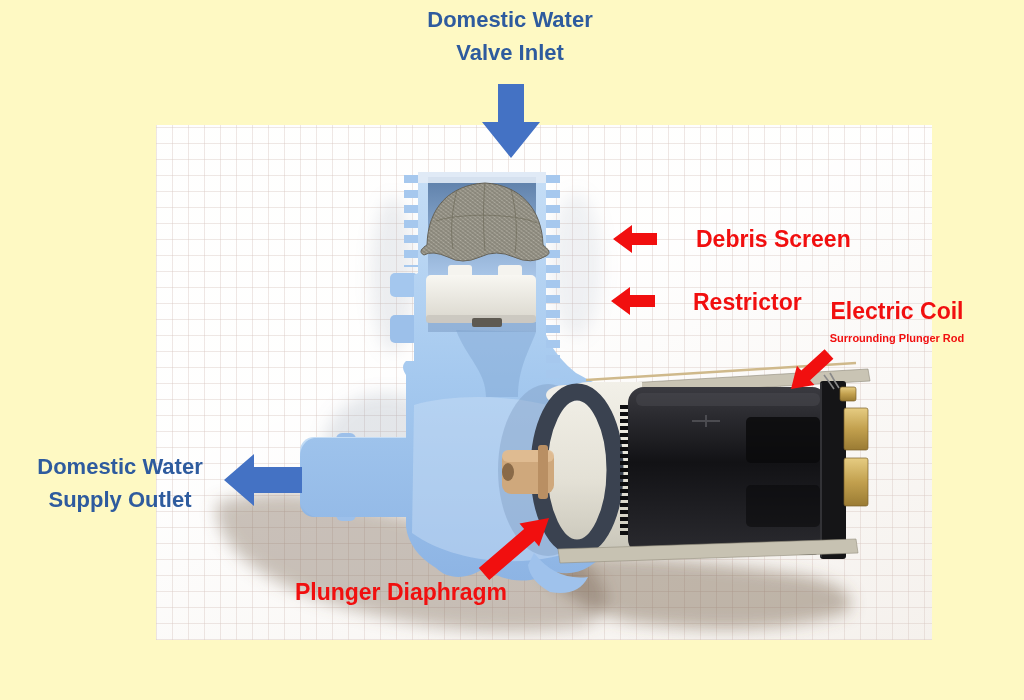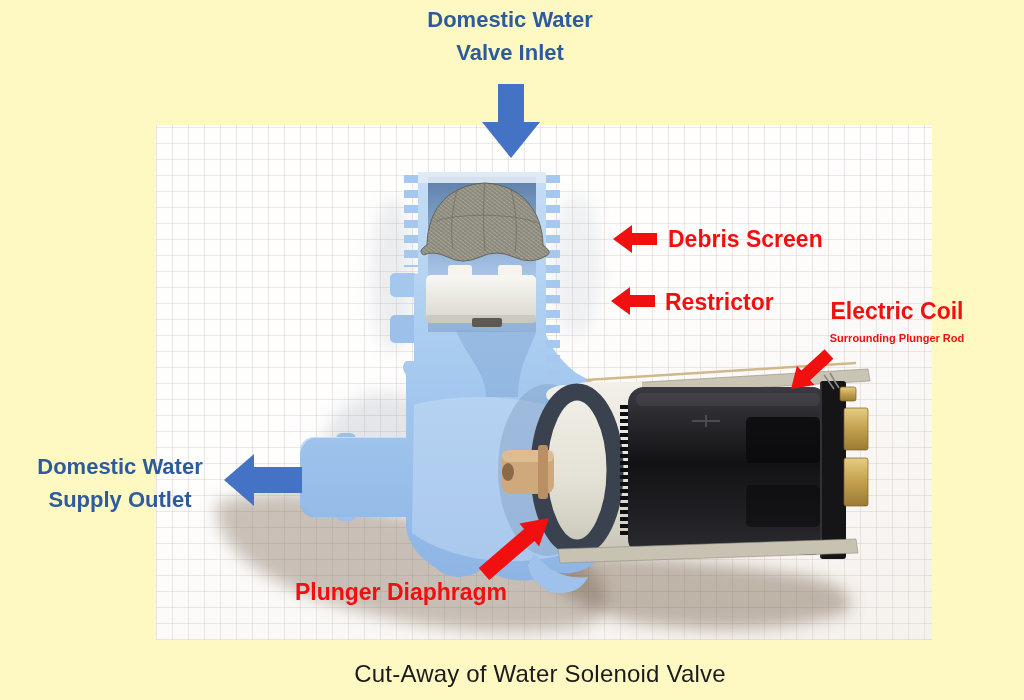--- a/index.html
+++ b/index.html
@@ -15,21 +15,21 @@
       repeating-linear-gradient(0deg, rgba(214,196,190,0.40) 0 1px, transparent 1px 16px),
       repeating-linear-gradient(90deg, rgba(214,196,190,0.40) 0 1px, transparent 1px 16px),
       linear-gradient(155deg, rgba(255,255,255,0.9) 40%, rgba(241,235,229,0.6) 100%);
   }
   .photo svg{position:absolute;left:0;top:0;}
   
   .lbl{position:absolute;text-align:center;white-space:nowrap;}
   .lbl.blue{color:#2e5b9e;font-weight:700;font-size:22px;line-height:33px;}
   .lbl.red{color:#f10f0f;font-weight:700;font-size:23px;line-height:30px;}
   .lbl.red.sub{font-size:11px;line-height:22px;}
-  .lbl.left-align{text-align:left;}
+  .lbl.left-align{text-align:left;padding-left:28px;}
   .caption{
     position:absolute;left:58px;top:660px;width:964px;text-align:center;
     color:#1b1b1b;font-size:24px;font-weight:400;letter-spacing:0.2px;
   }
   .arrow{position:absolute;}
   .arrow svg{display:block;}
 </style>
 </head>
 <body>
 
@@ -245,15 +245,14 @@
       </svg>
   </div>
 
   <div class="arrow" style="left:476px;top:515px;">
     <svg width="76" height="68" viewBox="0 0 76 68">
         <polygon points="73,3 43.5,8.6 48.1,13.9 2.8,52.9 13.2,65.1 58.5,26.1 63.1,31.4" fill="#f10f0f"></polygon>
       </svg>
   </div>
   <div class="lbl red" style="left:281px;top:577px;width:240px;">Plunger Diaphragm</div>
 
-  <div class="caption">Cut-Away of Water Solenoid Valve</div>
 
 </div>
 
 </body></html>

